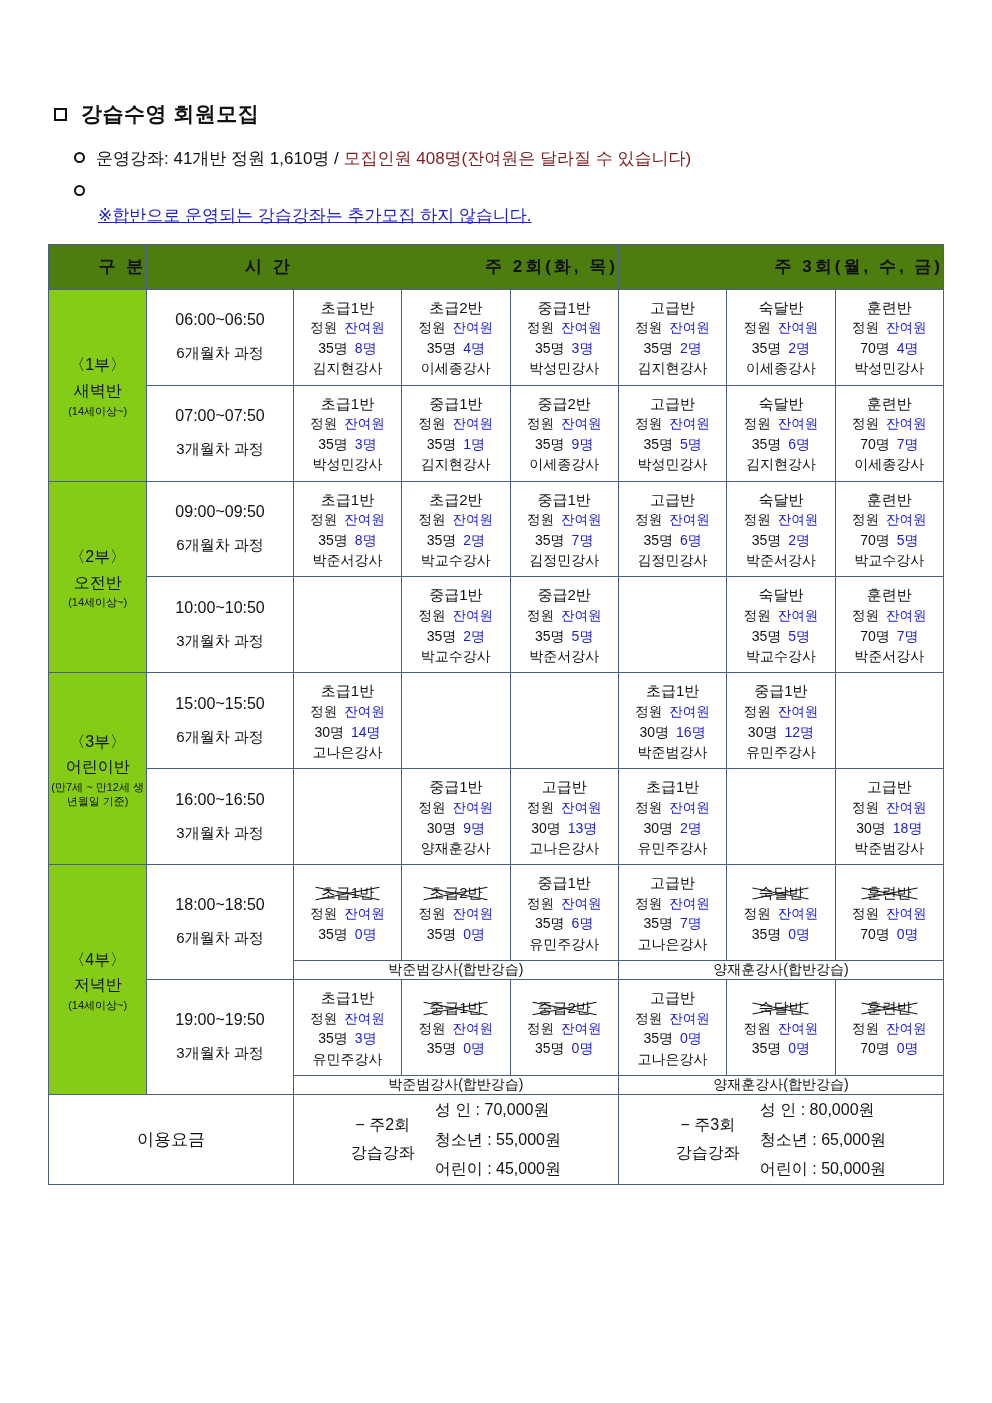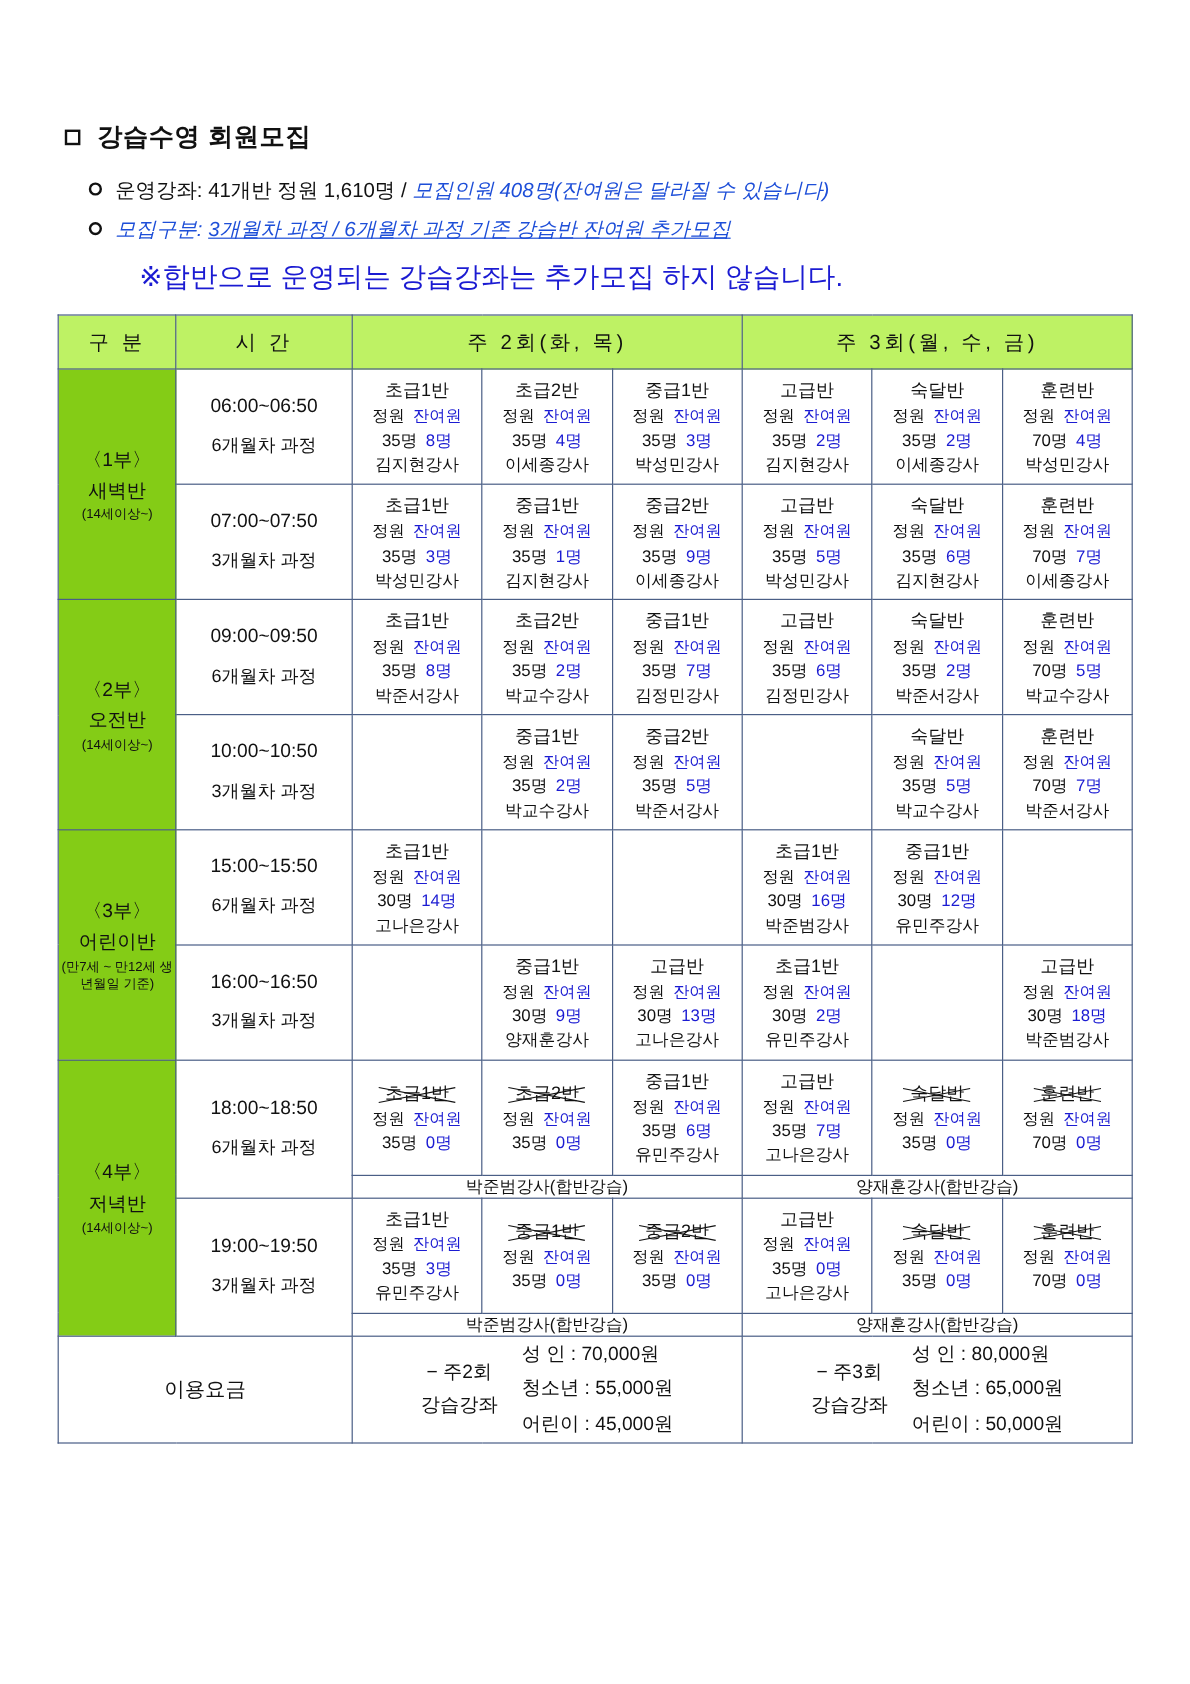--- a/index.html
+++ b/index.html
@@ -9,28 +9,28 @@
     color:#111;
   }
   .page{position:relative;width:992px;height:1403px;box-sizing:border-box;padding:100px 48px 0 48px;}
 
   
   .h1{display:flex;align-items:center;gap:14px;font-size:21px;font-weight:bold;letter-spacing:.5px;margin:0 0 18px 6px;}
   .sq{display:inline-block;width:13px;height:13px;border:2px solid #111;box-sizing:border-box;}
   .bullets{margin-left:26px;}
   .bline{display:flex;align-items:flex-start;gap:11px;font-size:17px;line-height:1.55;margin-bottom:7px;}
   .ci{display:inline-block;width:11px;height:11px;border:2px solid #111;border-radius:50%;box-sizing:border-box;margin-top:6px;flex:0 0 auto;}
-  .blue{color:#1d4ed8;font-style:italic;}
+  .blue{color:#7f1d1d;}
   .ul{text-decoration:underline;}
-  .sub-ul{margin-left:42px;font-size:23px;color:#1b1bd2;line-height:1.55;}
+  .sub-ul{margin-left:24px;font-size:17px;color:#1b1bd2;text-decoration:underline;line-height:1.55;}
 
   
   table{border-collapse:collapse;margin-top:14px;width:896px;table-layout:fixed;}
   td,th{border:1px solid #4a5e86;text-align:center;vertical-align:middle;font-size:14px;padding:0;}
-  thead th{background:#bef264;height:44px;font-size:17px;font-weight:normal;letter-spacing:3px;}
+  thead th{background:#4d7c0f;height:44px;font-size:17px;font-weight:bold;letter-spacing:3px;text-align:right;}
   .col-div{width:98px;}
   .col-time{width:146px;}
   .cls{width:108px;}
 
   .part{background:#84cc16;font-size:16px;line-height:1.6;}
   .part b{font-weight:normal;}
   .part .small{font-size:11px;line-height:1.3;display:block;}
 
   .timecell{font-size:16px;line-height:2.05;padding:8px 0;margin-top:40px;}
   .timecell .course{font-size:15px;}
@@ -71,23 +71,20 @@
 
   <div class="bullets">
     <div class="bline">
       <span class="ci"></span>
       <span>
         <span>운영강좌: </span><span>41개반 정원 1,610명 / </span><span class="blue">모집인원 408명(잔여원은 달라질 수 있습니다)</span>
       </span>
     </div>
     <div class="bline">
       <span class="ci"></span>
-      <span>
-        <span class="blue">모집구분: </span><span class="blue ul">3개월차 과정 / 6개월차 과정 기존 강습반 잔여원 추가모집</span>
-      </span>
     </div>
     <div class="sub-ul">※합반으로 운영되는 강습강좌는 추가모집 하지 않습니다.</div>
   </div>
 
   <table>
     <colgroup>
       <col class="col-div">
         <col class="col-time">
       <col class="cls">
         <col class="cls">

